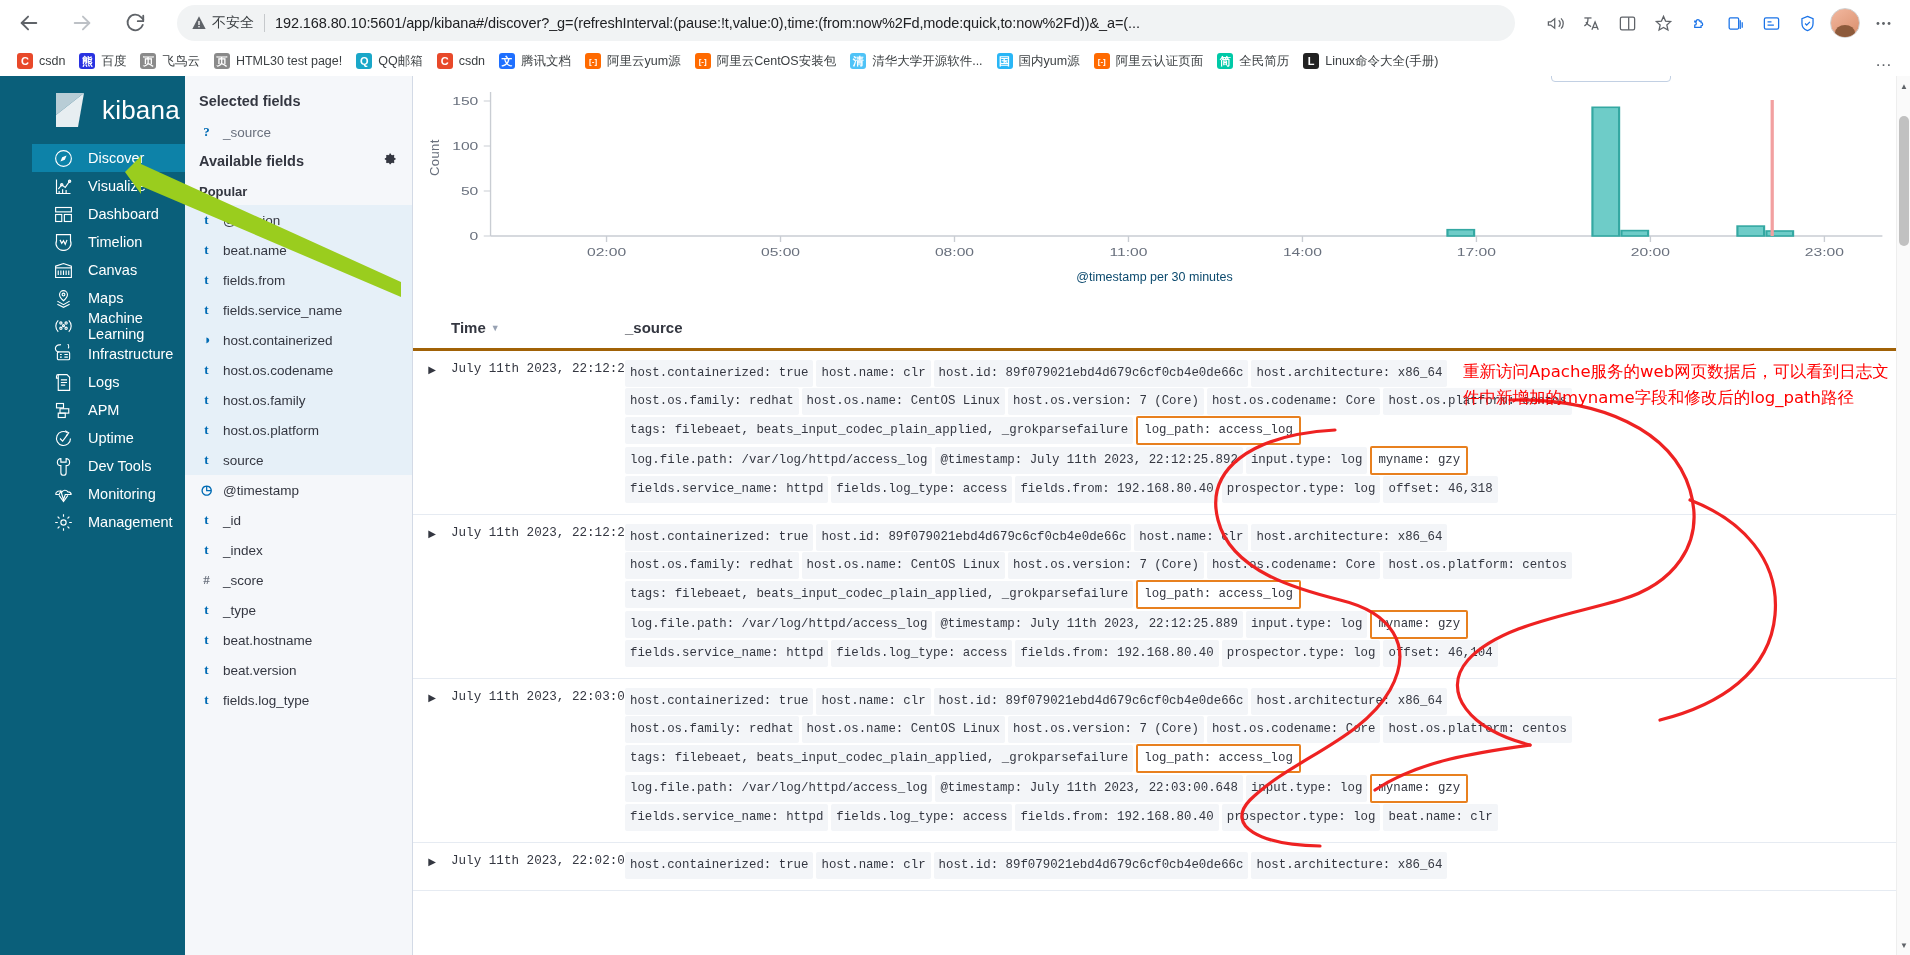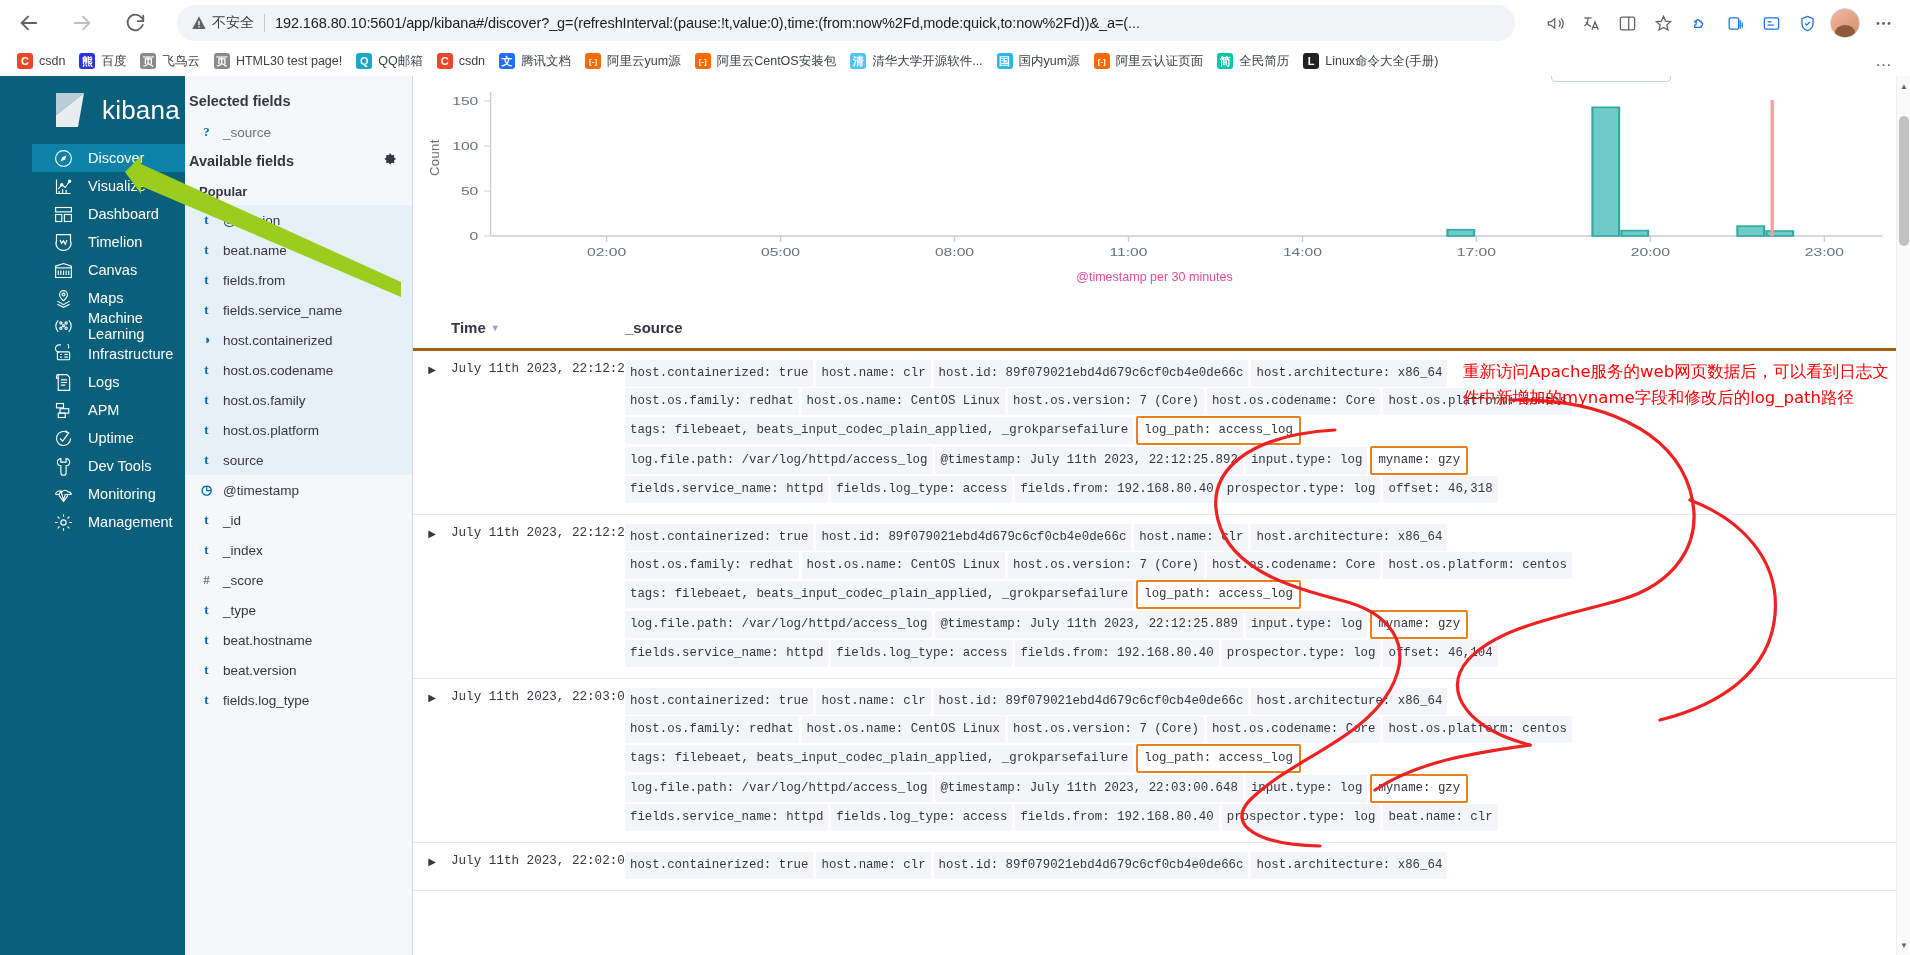--- a/index.html
+++ b/index.html
@@ -172,21 +172,21 @@
     flex: 0 0 228px;
     background: #f5f7fa;
     border-right: 1px solid #d3dae6;
     padding: 12px 0 0 0;
     overflow: hidden;
     font-size: 13.5px;
     position: relative;
   }
   .fp-head {
     font-size: 14.5px; font-weight: bold; color: #343741;
-    padding: 5px 14px 8px 4px;
+    padding: 5px 14px 8px 14px;
     display:flex; align-items:center; justify-content: space-between;
   }
   .fp-gear { color: #343741; }
   .fp-gear svg { width: 15px; height: 15px; }
   .fp-sub {
     font-size: 13px; font-weight: bold; color: #343741;
     padding: 6px 14px 6px 14px;
   }
   .fp-row {
     display: flex; align-items: center; gap: 11px;
@@ -236,21 +236,21 @@
     transform: rotate(-90deg);
     transform-origin: left top;
     font-size: 13px; color: #69707d;
     letter-spacing: 0.4px;
   }
   .chart-svg { position: absolute; left: 0; top: 0; width: 100%; height: 100%; }
   .chart-xtitle {
     position: absolute;
     left: 0; right: 0; top: 192px;
     text-align: center;
-    font-size: 12.5px; color: #ec4899;
+    font-size: 12.5px; color: #0c4a6e;
   }
 
   
   .doc-table {
     position: absolute;
     left: 0; top: 255px; right: 0; bottom: 0;
     overflow: hidden;
   }
   .dt-head {
     display: flex;

